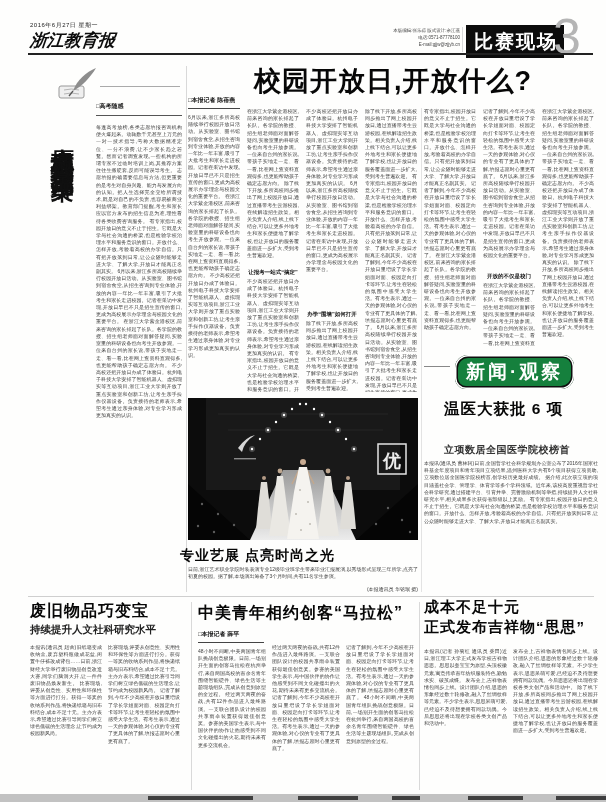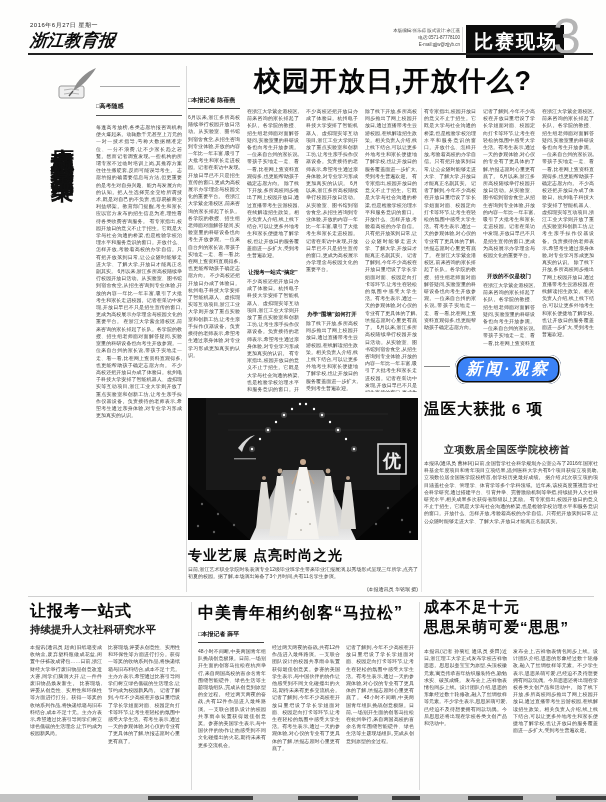--- a/index.html
+++ b/index.html
@@ -11,23 +11,23 @@
   .subhead{font-size:5.5px;font-weight:bold;color:#101010;text-align:center;
         line-height:12px;height:12px;white-space:nowrap;overflow:hidden;}
   .rule{background:#222;}
   .lrule{background:#d9d9d9;}
   .byline{font-size:6px;font-weight:bold;color:#111;border-bottom:1px solid #444;
         padding-bottom:3px;white-space:nowrap;overflow:hidden;}
   .headline{font-weight:bold;color:#070707;letter-spacing:1px;}
   .vtitle{writing-mode:vertical-rl;text-orientation:upright;
         font-family:"DejaVu Serif",serif;font-weight:bold;font-size:23px;
         letter-spacing:2px;color:#101010;line-height:40px;}
-  .badge{background:#3b82f6;color:#fff;font-size:16px;font-weight:bold;
+  .badge{background:#15803d;color:#fff;font-size:19px;font-weight:bold;
         letter-spacing:3px;padding:4px 11px;border-radius:13px 11px 13px 11px;
-        box-shadow:inset 0 0 0 1.5px #fff, inset 0 0 0 3px #0e0e0e;font-style:italic;}
+        box-shadow:inset 0 0 0 1.5px #fff, inset 0 0 0 3px #0e0e0e;}
   .secbox{background:#0c0c0c;color:#fff;font-weight:bold;font-size:19px;
         letter-spacing:2px;padding:4px 6px 3px 8px;}
 </style>
 </head>
 <body>
 
 <div class="page">
 
   <div class="abs" style="left:30px;top:21px;font-size:6px;letter-spacing:.5px;color:#222;">2016年6月27日 星期一</div>
   <div class="abs" style="left:30px;top:29px;font-family:'DejaVu Serif',serif;font-style:italic;font-weight:bold;font-size:17px;transform:skewX(-6deg);color:#0d0d0d;">浙江教育报</div>
@@ -200,41 +200,41 @@
         <circle cx="10" cy="128" r="1.2"></circle>
           <circle cx="26" cy="134" r="1.2"></circle>
         <circle cx="200" cy="110" r="1.2"></circle>
           <circle cx="214" cy="122" r="1.2"></circle>
           <circle cx="188" cy="126" r="1.2"></circle>
         <circle cx="222" cy="134" r="1.2"></circle>
       </g>
     </svg>
   </div>
 
-  <div class="abs headline" style="left:188px;top:547px;font-size:14px;">专业艺展  点亮时尚之光</div>
+  <div class="abs headline" style="left:180px;top:547px;font-size:14px;">专业艺展  点亮时尚之光</div>
   <div class="abs tiny" style="left:188px;top:566px;width:230px;height:21px;">日前,浙江艺术职业学院时装表演专业12级毕业班学生带来毕业汇报展演,以秀场形式呈现三年所学,点亮了初夏的校园。据了解,本场演出筹备了3个月时间,共有11名学生参演。</div>
   <div class="abs" style="left:188px;top:586px;width:230px;font-size:5px;text-align:right;color:#3d3d3d;">(本报通讯员 华铭珉 摄)</div>
 
   <div class="abs lrule" style="left:421px;top:108px;width:1px;height:484px;background:#e3e3e3;"></div>
   <div class="abs" style="left:424px;top:366px;width:26px;height:1px;background:#888;"></div>
   <div class="abs badge" style="left:455px;top:355px;">新闻·观察</div>
 
-  <div class="abs headline" style="left:424px;top:399px;font-size:15.5px;">温医大获批 6 项</div>
+  <div class="abs headline" style="left:444px;top:399px;font-size:15.5px;">温医大获批 6 项</div>
   <div class="abs" style="left:424px;top:443px;font-size:10px;font-weight:bold;color:#333;letter-spacing:.5px;margin-left:20px;">立项数居全国医学院校榜首</div>
   <div class="abs tiny" style="left:424px;top:460px;width:174px;height:130px;">
     <span>本报讯(通讯员 曹林轲)日前,全国哲学社会科学规划办公室公布了2016年国家社科基金年度项目和青年项目立项结果,温州医科大学共有6个项目获得立项资助,立项数位居全国医学院校榜首,创学校历史最好成绩。</span>
     <span>据介绍,此次获立项的项目涵盖社会学、管理学、体育学等多个学科领域。近年来,该校高度重视哲学社会科学研究,通过搭建平台、引育并举、完善激励机制等举措,持续提升人文社科研究水平,相关成果多次获得省部级以上奖励。</span>
     <span>有专家指出,校园开放日的意义不止于招生。它既是大学与社会沟通的桥梁,也是检验学校治理水平和服务意识的窗口。开放什么、怎样开放,考验着高校的办学自信。只有把开放落到日常,让公众随时能够走进大学、了解大学,开放日才能真正名副其实。</span>
   </div>
 
   <div class="abs" style="left:28px;top:596px;width:566px;height:1px;background:#cfcfcf;"></div>
   <div class="abs lrule" style="left:191px;top:602px;width:1px;height:188px;"></div>
   <div class="abs lrule" style="left:419px;top:602px;width:1px;height:188px;"></div>
 
-  <div class="abs headline" style="left:30px;top:601px;font-size:16px;">让报考一站式</div>
+  <div class="abs headline" style="left:30px;top:601px;font-size:16px;">废旧物品巧变宝</div>
   <div class="abs" style="left:30px;top:623px;font-size:10.5px;font-weight:bold;color:#222;">持续提升人文社科研究水平</div>
   <div class="abs tiny" style="left:30px;top:644px;width:72px;height:146px;">
     <span>本报讯(通讯员 赵蕾)旧纸箱变成收纳盒,废弃塑料瓶做成花盆,闲置牛仔裤改成背包……日前,浙江财经大学举行废旧物品创意改造大赛,同学们脑洞大开,让一件件废旧物品焕发新生。</span>
     <span>比赛现场,评委从创意性、实用性和环保性等方面进行打分。获得一等奖的收纳系列作品,将快递纸箱与旧布料结合,成本不足十元。主办方表示,希望通过比赛引导同学们树立绿色低碳的生活理念,让节约成为校园新风尚。</span>
   </div>
   <div class="abs tiny" style="left:108px;top:644px;width:72px;height:146px;">
     <span>比赛现场,评委从创意性、实用性和环保性等方面进行打分。获得一等奖的收纳系列作品,将快递纸箱与旧布料结合,成本不足十元。主办方表示,希望通过比赛引导同学们树立绿色低碳的生活理念,让节约成为校园新风尚。</span>
     <span>记者了解到,今年不少高校在开放日里增设了学长学姐面对面、校园定向打卡等环节,让考生在轻松的氛围中感受大学生活。有考生表示,通过一天的参观体验,对心仪的专业有了更具体的了解,填报志愿时心里更有底了。</span>
   </div>
 
@@ -247,21 +247,21 @@
   <div class="abs tiny" style="left:272px;top:644px;width:68px;height:146px;">
     <span>经过两天两夜的奋战,共有12件作品进入最终路演。一支联合团队设计的校园共享雨伞装置获得最佳创意奖。参赛的美国学生表示,与中国伙伴的协作让他感受到不同文化碰撞出的火花,期待未来有更多交流机会。</span>
     <span>记者了解到,今年不少高校在开放日里增设了学长学姐面对面、校园定向打卡等环节,让考生在轻松的氛围中感受大学生活。有考生表示,通过一天的参观体验,对心仪的专业有了更具体的了解,填报志愿时心里更有底了。</span>
   </div>
   <div class="abs tiny" style="left:346px;top:644px;width:68px;height:146px;">
     <span>记者了解到,今年不少高校在开放日里增设了学长学姐面对面、校园定向打卡等环节,让考生在轻松的氛围中感受大学生活。有考生表示,通过一天的参观体验,对心仪的专业有了更具体的了解,填报志愿时心里更有底了。</span>
     <span>48小时不间断,中美两国青年组队挑战创意极限。日前,一场别开生面的创客马拉松在杭州举行,来自两国高校的百余名青年围绕智能硬件、绿色生活等主题现场组队,完成从创意到原型的全过程。</span>
   </div>
 
   <div class="abs headline" style="left:424px;top:598px;font-size:15px;">成本不足十元</div>
-  <div class="abs headline" style="left:424px;top:618px;font-size:15px;">思思呆萌可爱“思思”</div>
+  <div class="abs headline" style="left:424px;top:618px;font-size:15px;">正式发布吉祥物“思思”</div>
   <div class="abs tiny" style="left:424px;top:648px;width:83px;height:142px;">
     <span>本报讯(记者 孙菊红 通讯员 柴田)近日,浙江理工大学正式发布学校吉祥物思思。思思以蚕宝宝为原型,头顶校徽元素,寓意传承百年纺织服装特色,勤勉求实、破茧成蝶。</span>
     <span>发布会上,吉祥物表情包同步上线。设计团队介绍,思思的形象经过数十轮修改,融入了丝绸纹样等元素。不少学生表示,思思呆萌可爱,已经迫不及待想要拥有同款玩偶。今后思思还将出现在学校各类文创产品和活动中。</span>
   </div>
   <div class="abs tiny" style="left:513px;top:648px;width:85px;height:142px;">
     <span>发布会上,吉祥物表情包同步上线。设计团队介绍,思思的形象经过数十轮修改,融入了丝绸纹样等元素。不少学生表示,思思呆萌可爱,已经迫不及待想要拥有同款玩偶。今后思思还将出现在学校各类文创产品和活动中。</span>
     <span>除了线下开放,多所高校同步推出了网上校园开放日,通过直播带考生云游校园,在线解读招生政策。相关负责人介绍,线上线下结合,可以让更多外地考生和家长便捷地了解学校,也让开放日的服务覆盖面进一步扩大,受到考生普遍欢迎。</span>
   </div>
 
   <div class="abs" style="left:0;top:794px;width:606px;height:8px;background:#c2c2c2;">

